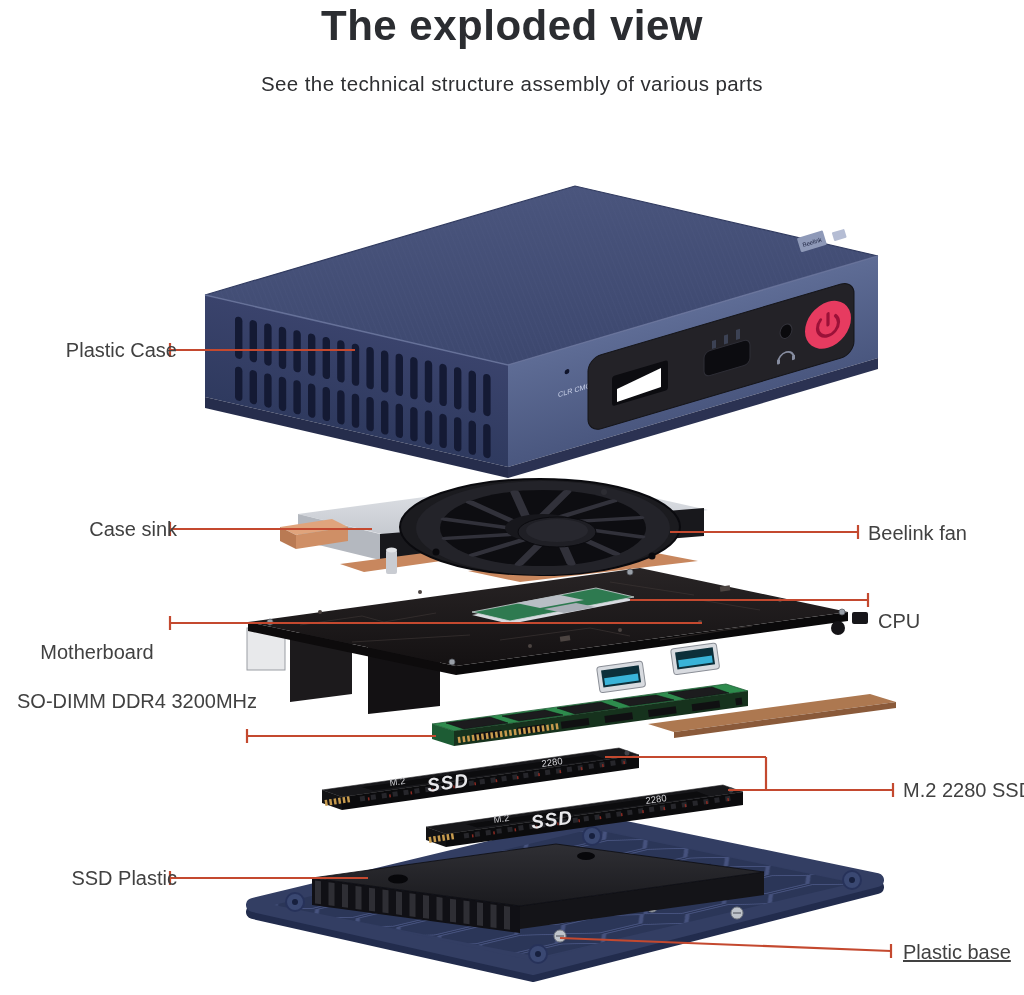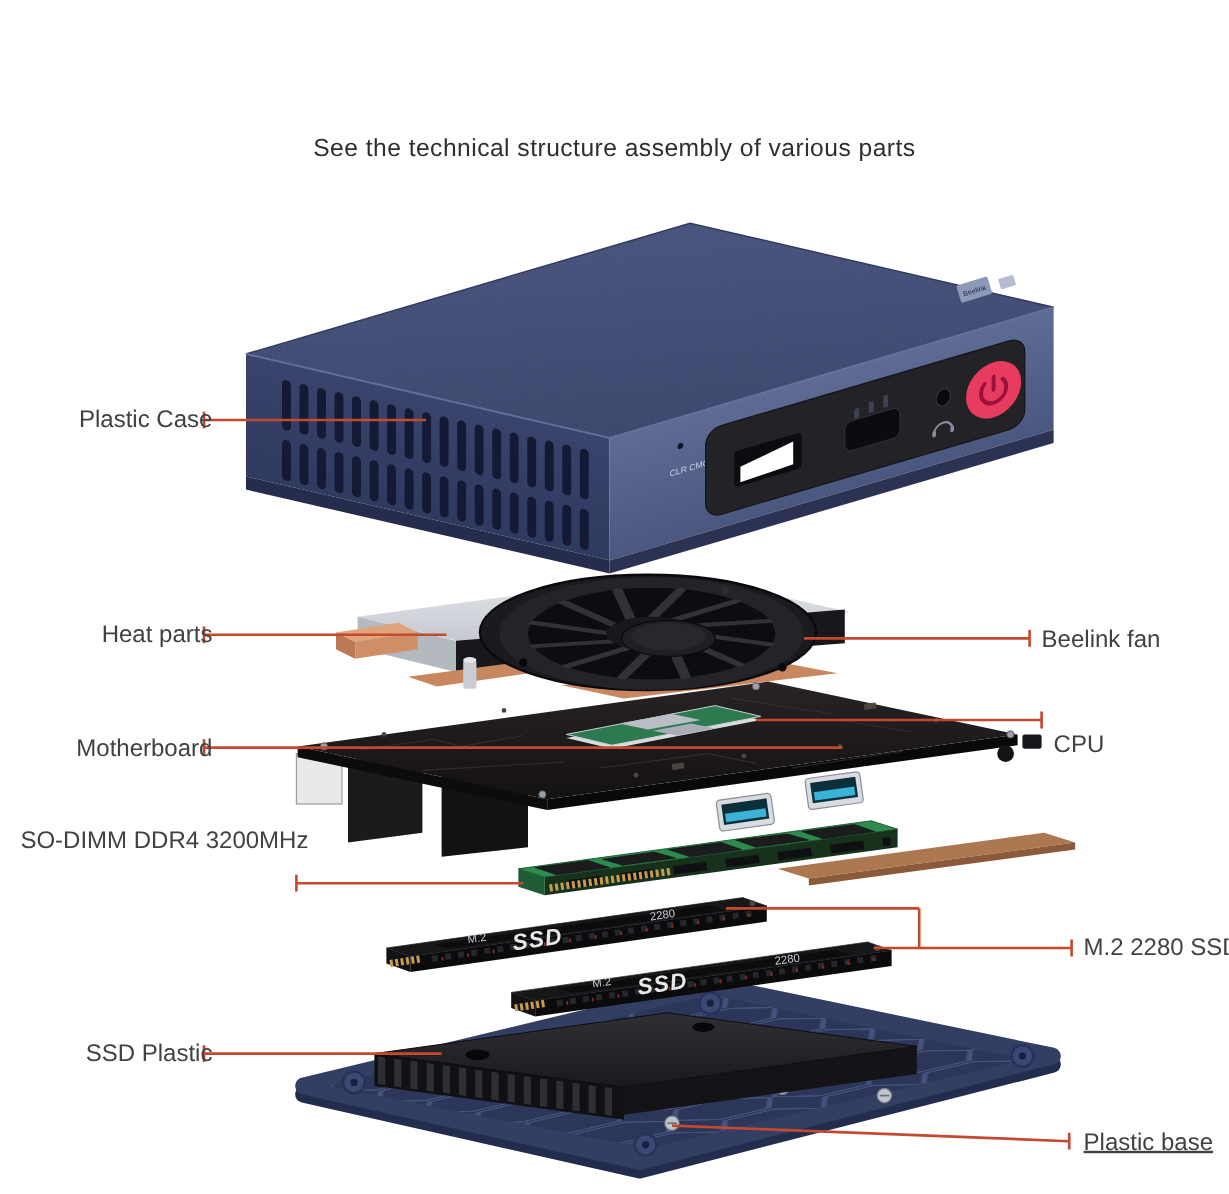--- a/index.html
+++ b/index.html
@@ -1,31 +1,32 @@
 <!DOCTYPE html>
 <html><head>
 <meta charset="utf-8">
 <style>
   html,body{margin:0;padding:0;background:#fff;}
   #stage{position:relative;width:1024px;height:995px;background:#fff;overflow:hidden;
          font-family:"Liberation Sans","DejaVu Sans",sans-serif;}
   .hdr-title{position:absolute;left:0;top:2px;width:1024px;text-align:center;
              font-size:42px;font-weight:800;letter-spacing:.5px;color:#2b2d31;}
   .hdr-sub{position:absolute;left:0;top:72px;width:1024px;text-align:center;
-           font-size:20.5px;font-weight:400;letter-spacing:.4px;color:#2e2f32;margin-top:40px;}
+           font-size:20.5px;font-weight:400;letter-spacing:.4px;color:#2e2f32;}
   .lbl{position:absolute;font-size:20px;color:#414141;line-height:26px;white-space:nowrap;}
   .lbl.r{text-align:right;margin-left:17px;}
   svg{position:absolute;left:0;top:0;}
   svg text{font-family:"Liberation Sans","DejaVu Sans",sans-serif;}
 </style>
 </head>
 <body>
 
 <div id="stage">
 
+  <div class="hdr-title">The exploded view</div>
   <div class="hdr-sub">See the technical structure assembly of various parts</div>
 
   <svg width="1024" height="995" viewBox="0 0 1024 995">
     <defs>
       <linearGradient id="gTop" x1="0" y1="0" x2="0.25" y2="1">
         <stop offset="0" stop-color="#4c577f"></stop>
           <stop offset="1" stop-color="#3d486f"></stop>
       </linearGradient>
       <linearGradient id="gLeft" x1="0" y1="0" x2="0" y2="1">
         <stop offset="0" stop-color="#3a436c"></stop>
@@ -371,21 +372,21 @@
           <path d="M893,783 v14"></path>
         </g>
       <g>
           <path d="M560,938 L891,951"></path>
           <path d="M891,944 v14"></path>
         </g>
     </g>
   </svg>
 
   <div class="lbl r" style="left:0;top:337px;width:160px;">Plastic Case</div>
-  <div class="lbl r" style="left:0;top:516px;width:160px;">Heat parts</div>
-  <div class="lbl r" style="left:0;top:611px;width:160px;">Motherboard</div>
+  <div class="lbl r" style="left:0;top:516px;width:160px;">Case sink</div>
+  <div class="lbl r" style="left:0;top:639px;width:160px;text-align:center;">Motherboard</div>
   <div class="lbl r" style="left:0;top:688px;width:238px;text-align:center;">SO-DIMM DDR4 3200MHz</div>
   <div class="lbl r" style="left:0;top:865px;width:160px;">SSD Plastic</div>
   <div class="lbl" style="left:868px;top:520px;">Beelink fan</div>
   <div class="lbl" style="left:878px;top:588px;margin-top:20px;">CPU</div>
   <div class="lbl" style="left:903px;top:777px;">M.2 2280 SSD</div>
   <div class="lbl" style="left:903px;top:939px;text-decoration:underline;">Plastic base</div>
 </div>
 
 </body></html>

